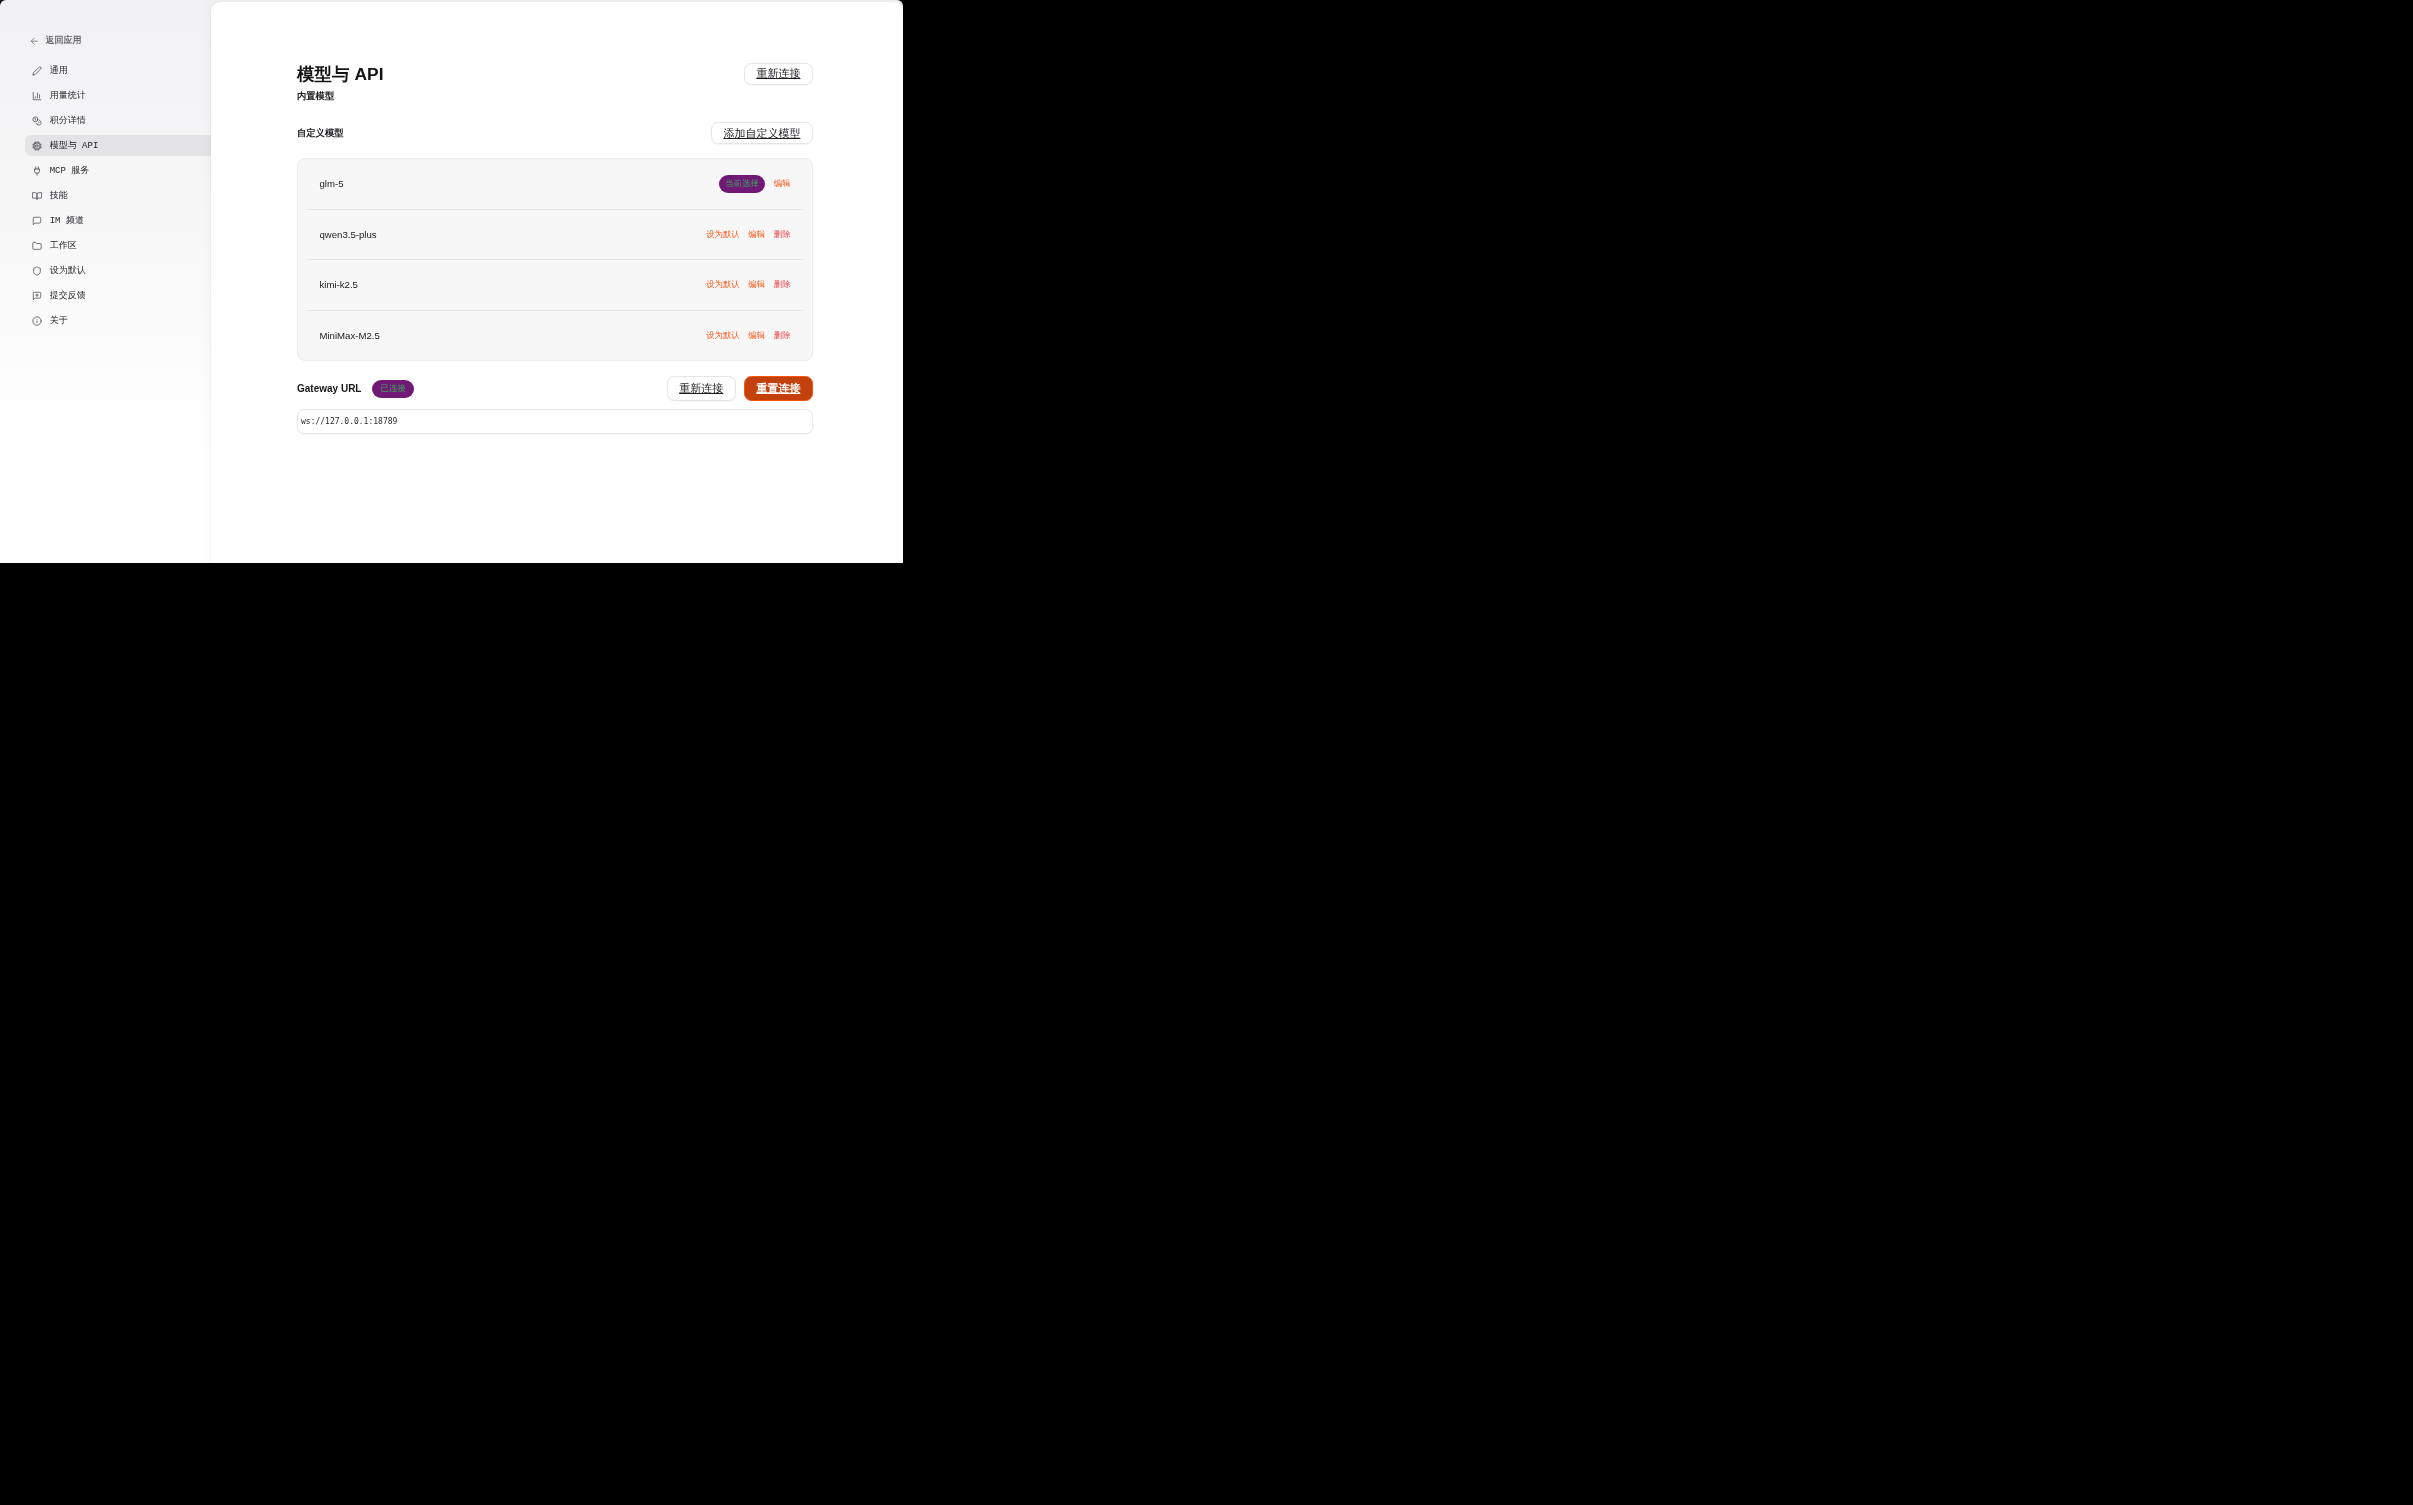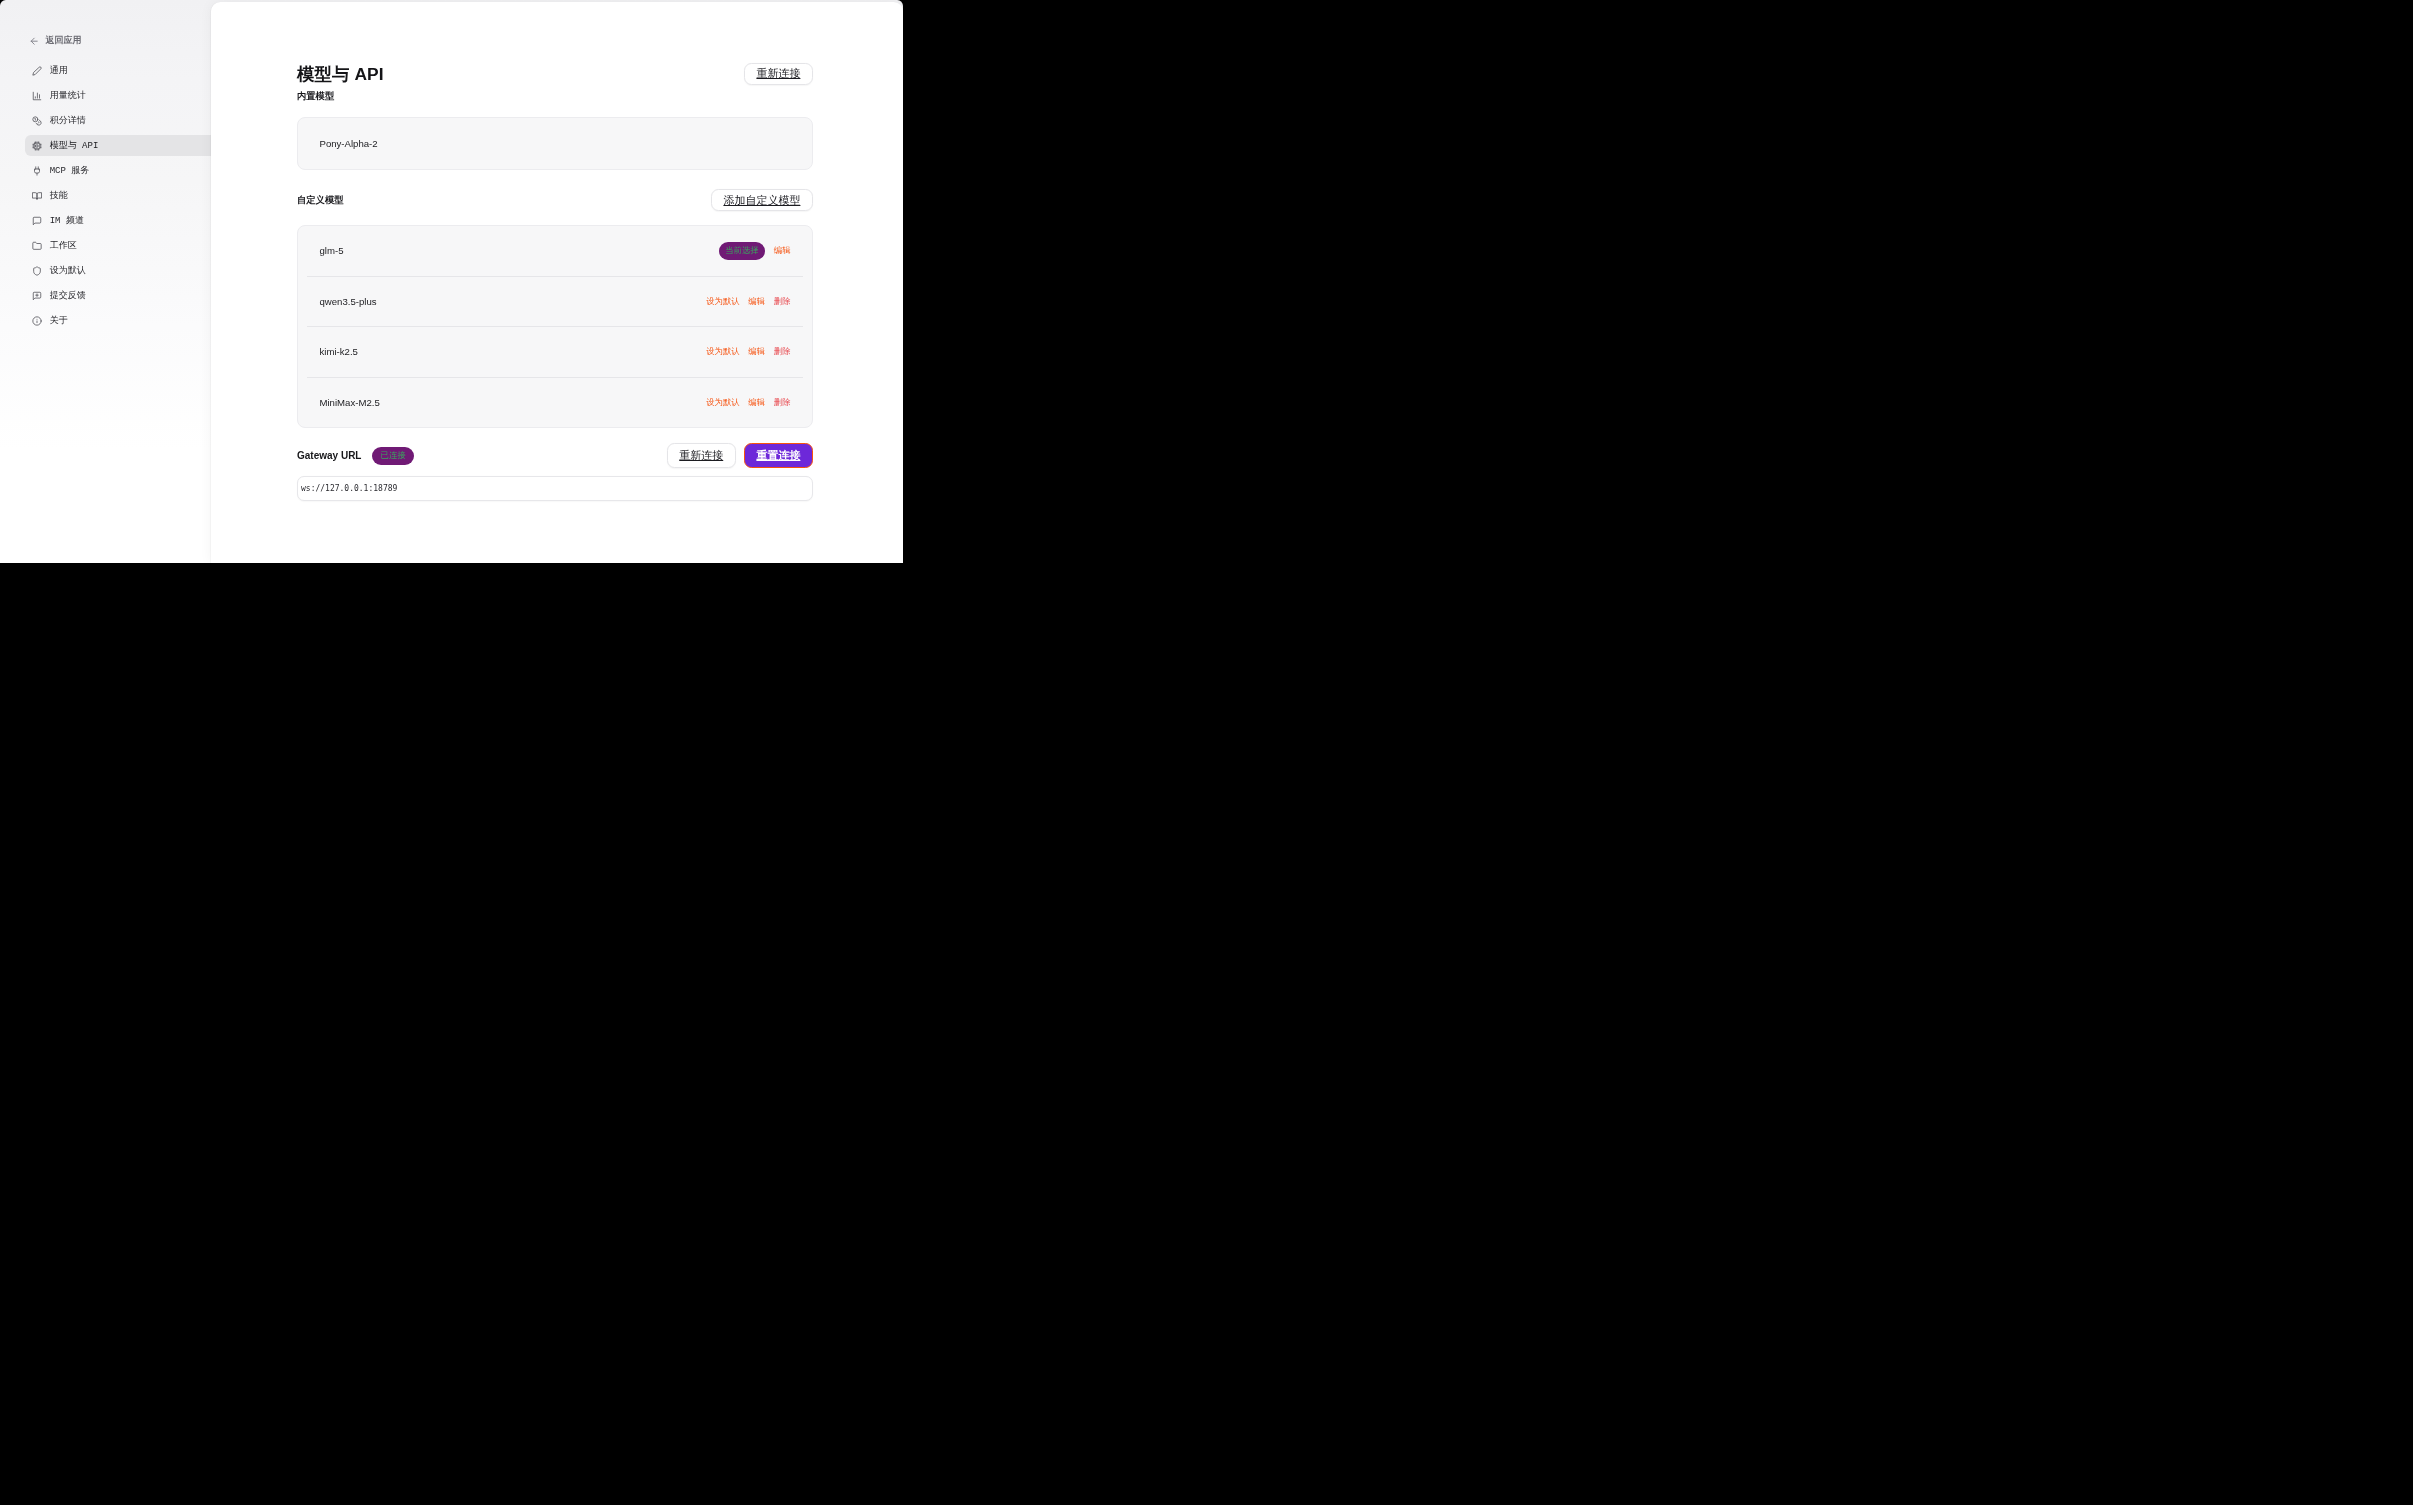--- a/index.html
+++ b/index.html
@@ -50,21 +50,21 @@
   .btn{
     display:inline-flex; align-items:center; justify-content:center;
     height:22px; padding:0 11.6px; border-radius:7.5px;
     font-size:11px; font-family:inherit; cursor:pointer; white-space:nowrap;text-decoration:underline;
   }
   .btn.ghost{
     background:#fff; border:0.6px solid #e5e5e8; color:#1c1c21;
     box-shadow:0 0.6px 1.2px rgba(0,0,0,.04);
   }
   .btn.primary{
-    background:#6d28d9; border:0.6px solid #f8520e; color:#fff; font-weight:600;
+    background:#c2410c; border:0.6px solid #f8520e; color:#fff; font-weight:600;
   }
   .gw-buttons .btn{ height:25px; border-radius:7.5px; }
 
   .section-heading{ font-size:9.3px; font-weight:700; color:#1a1a1e; }
   .heading-builtin{ margin-top:5px; }
   .section-row{ margin-top:18.6px; display:flex; align-items:center; justify-content:space-between; height:23px; }
 
   .card{
     background:#f7f7f8; border:0.6px solid #ececef; border-radius:8px;
   }
@@ -244,23 +244,20 @@
   <main class="panel">
     <div class="content">
 
       <header class="page-header">
         <h1 class="page-title">模型与 API</h1>
         <button class="btn ghost">重新连接</button>
       </header>
 
       <h2 class="section-heading heading-builtin">内置模型</h2>
 
-      <div class="card builtin">
-        <span class="model-name">Pony-Alpha-2</span>
-      </div>
 
       <div class="section-row">
         <h2 class="section-heading">自定义模型</h2>
         <button class="btn ghost">添加自定义模型</button>
       </div>
 
       <div class="card list">
 
         <div class="model-row">
           <span class="model-name">glm-5</span>

